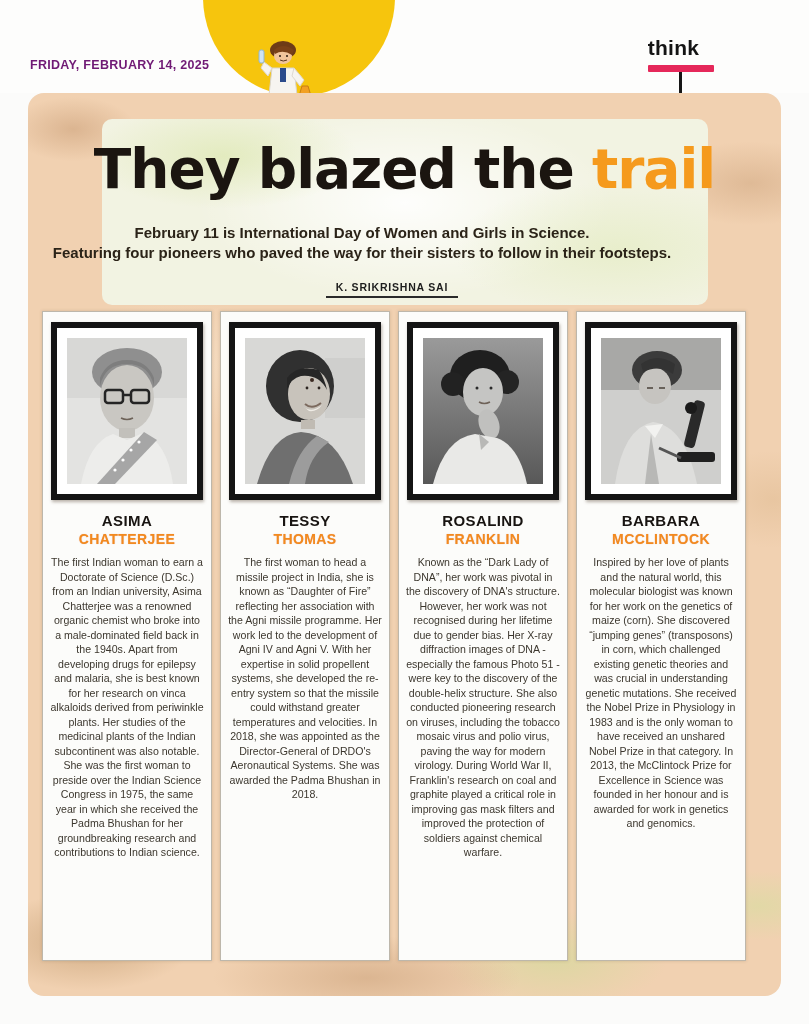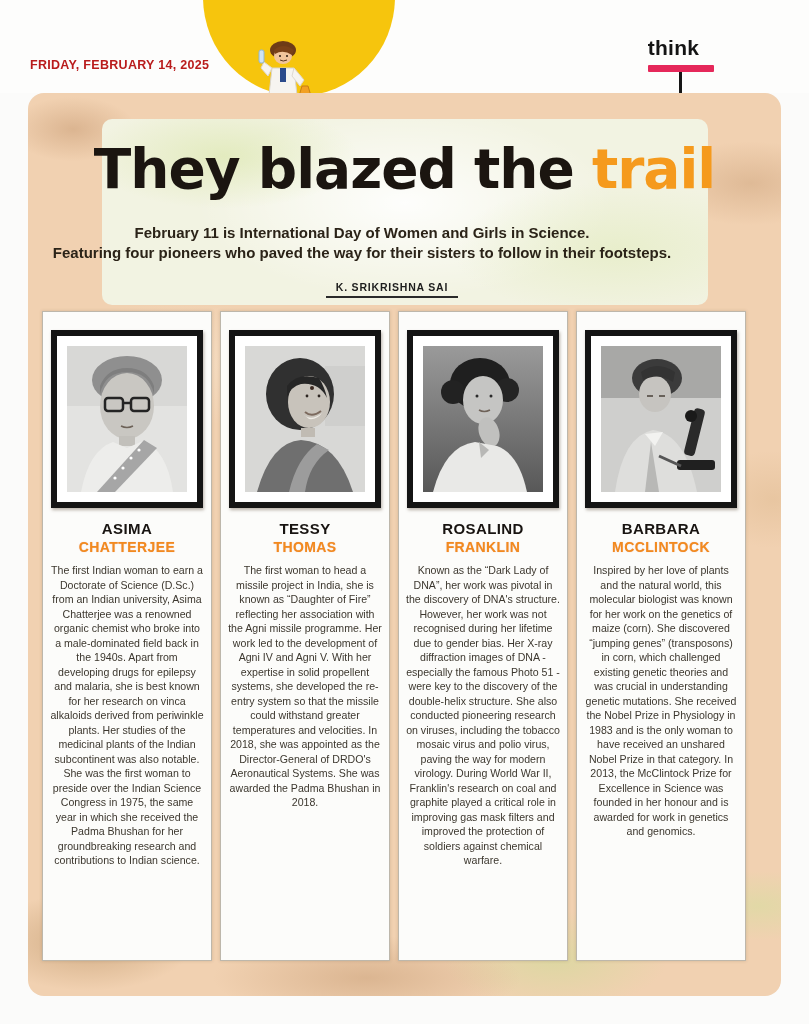--- a/index.html
+++ b/index.html
@@ -1,21 +1,21 @@
 <!DOCTYPE html>
 <html><head>
 <meta charset="utf-8">
 <style>
   * { margin:0; padding:0; box-sizing:border-box; }
   body { font-family:"Liberation Sans", sans-serif; background:#ffffff; }
   .page { position:relative; width:809px; height:1024px; background:#fbfbfa; overflow:hidden; }
 
   
   .header { position:absolute; top:0; left:0; width:809px; height:93px; background:#fdfdfc; z-index:2; }
-  .date { position:absolute; left:30px; top:58px; font-size:12.5px; font-weight:bold; color:#b91c1c; letter-spacing:.3px; }
+  .date { position:absolute; left:30px; top:58px; font-size:12.5px; font-weight:bold; color:#701a75; letter-spacing:.3px; }
   .sun { position:absolute; left:203px; top:-102px; width:192px; height:198px; border-radius:50%; background:#f6c50d; z-index:1; }
   .mascot { position:absolute; left:250px; top:38px; width:66px; height:92px; z-index:5; }
 
   .brandbar { position:absolute; right:22px; top:36px; display:flex; align-items:center; z-index:4;flex-direction:column; }
   .think-wrap { display:flex; flex-direction:column; align-items:flex-start; margin-right:10px; }
   .think { font-size:21px; font-weight:bold; color:#141414; letter-spacing:.3px; }
   .think-underline { width:66px; height:7px; background:#e5285a; margin-top:5px; border-radius:1px; }
   .brand-divider { width:3px; height:50px; background:#161616; margin:0 12px 8px 2px; }
   .masthead { display:flex; flex-direction:column; align-items:center; margin-right:8px; }
   .masthead-top { font-family:"Liberation Serif", serif; font-size:13px; font-weight:bold; color:#3a3a3a; letter-spacing:2px; display:flex; align-items:center; gap:16px; }
@@ -49,21 +49,21 @@
     font-family:"DejaVu Sans", sans-serif; font-weight:bold; font-size:55px; letter-spacing:-1px; color:#1b1510; }
   .headline .accent { color:#f59a1d; }
   .subtitle { position:absolute; left:0; top:130px; width:668px; text-align:center;
     font-size:15px; font-weight:bold; color:#2b2318; line-height:1.35; }
   .byline { position:absolute; left:0; top:184px; width:696px; text-align:center;margin-left:16px; }
   .byline span { display:inline-block; font-size:10.5px; font-weight:bold; letter-spacing:.8px; color:#1d1d1d;
     border-bottom:2px solid #2a2a2a; padding:0 10px 3px 10px; }
 
   
   .columns { position:absolute; left:14px; top:218px; width:704px; display:flex; gap:8px; }
-  .card { width:170px; height:650px; background:#fcfcfa; border:1px solid #bdb7ab; box-shadow:0 0 3px rgba(120,100,70,.25); padding-top:18px; }
+  .card { width:170px; height:650px; background:#fcfcfa; border:1px solid #bdb7ab; box-shadow:0 0 3px rgba(120,100,70,.25); padding-top:10px; }
   .frame { width:152px; margin:0 auto; border:6px solid #141414; background:#ffffff; padding:10px; box-shadow:1px 2px 3px rgba(60,40,20,.35); }
   .frame svg { display:block; width:120px; height:146px; }
   .name-block { margin-top:12px; text-align:center; line-height:1.25; }
   .first-name { font-size:15px; font-weight:bold; color:#181411; letter-spacing:.4px; }
   .last-name { font-size:14px; font-weight:bold; color:#f28a1e; letter-spacing:.4px; text-shadow:0 0 1px rgba(200,60,30,.35); }
   .bio { margin-top:7px; padding:0 7px; font-size:10.6px; line-height:1.37; color:#3c372e; text-align:center; }
 </style>
 </head>
 <body>
 

